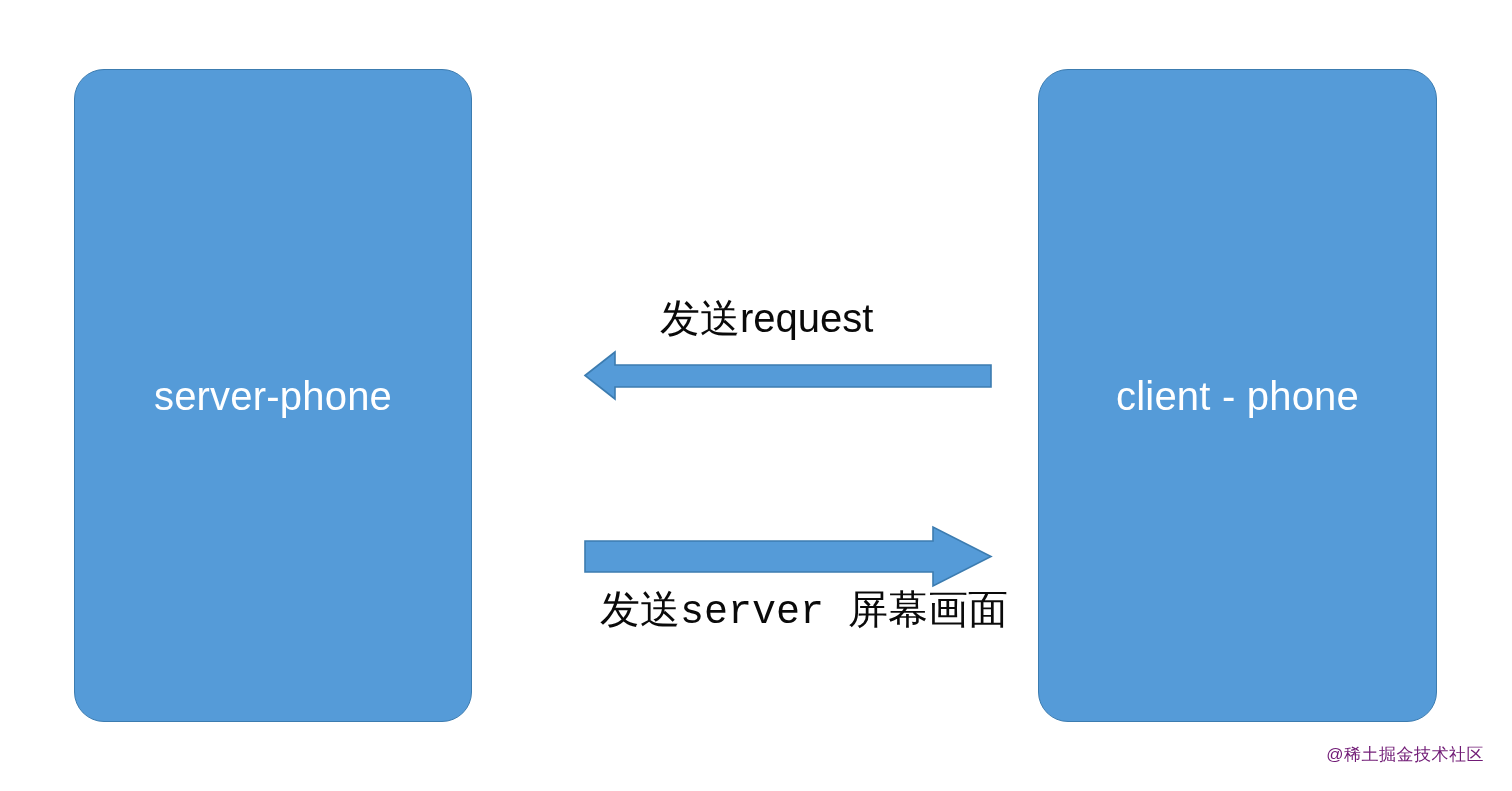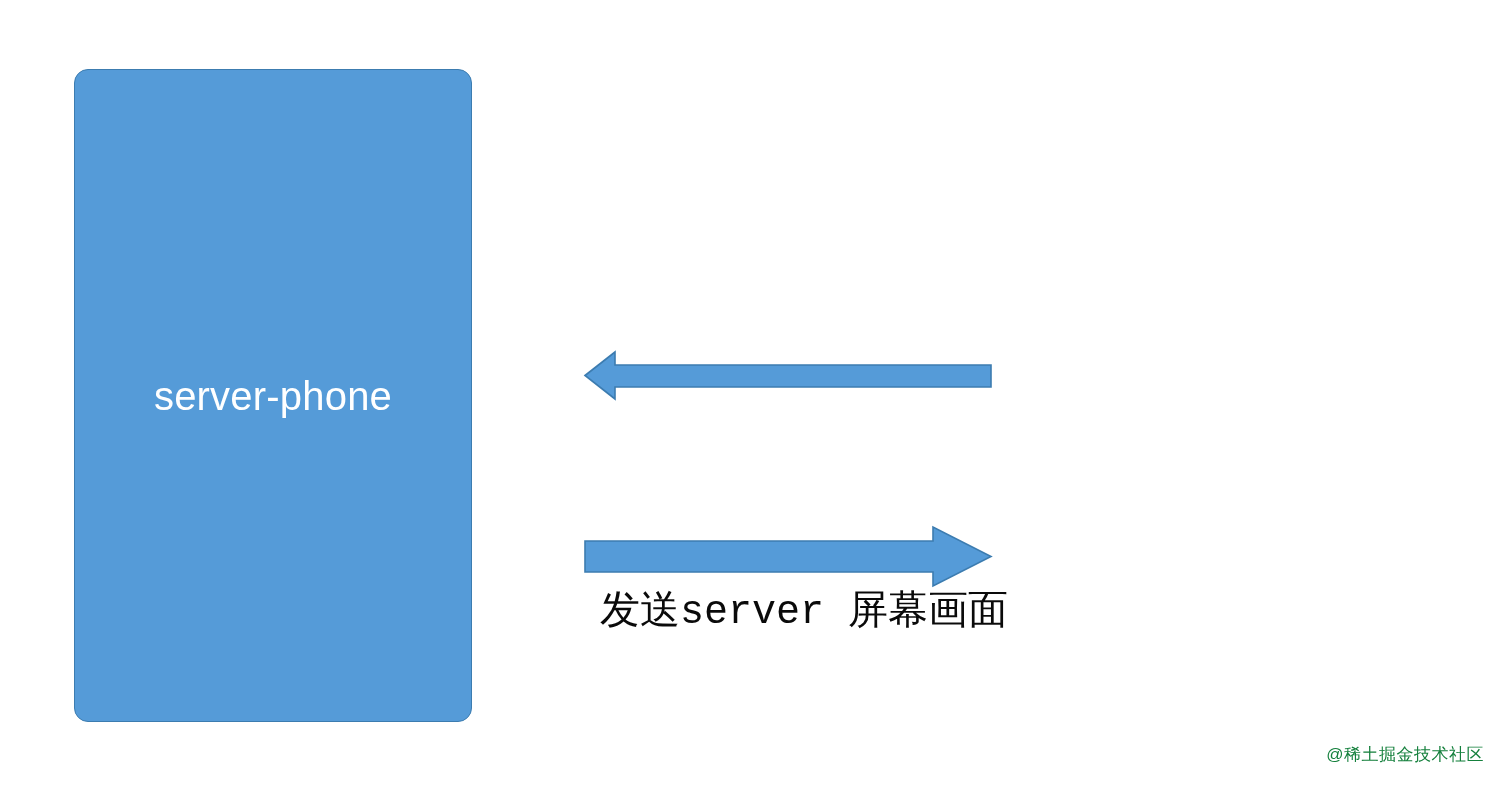--- a/index.html
+++ b/index.html
@@ -16,21 +16,21 @@
     height: 791px;
     background: #ffffff;
     overflow: hidden;
   }
 
   
   .phone-box {
     position: absolute;
     background: #559BD8;
     border: 1.5px solid #3C7CB0;
-    border-radius: 14px;
+    border-radius: 30px;
     box-sizing: border-box;
     display: flex;
     align-items: center;
     justify-content: center;
   }
   .phone-box .box-label {
     color: #ffffff;
     font-family: "Liberation Sans", sans-serif;
     font-size: 40px;
     font-weight: 400;
@@ -90,44 +90,48 @@
     left: 600px;
     top: 593px;
     font-family: Liberation Mono, monospace;
   }
 
   
   #watermark {
     position: absolute;
     right: 28px;
     bottom: 28px;
-    color: #15803d;
+    color: #701a75;
     font-family: "Liberation Sans", "DejaVu Sans", sans-serif;
     font-size: 17px;
     letter-spacing: 0.5px;
     white-space: nowrap;
     line-height: 1;
   }
 </style>
 </head>
 <body>
 
 <div id="canvas">
 
   <div id="server-box" class="phone-box">
     <span class="box-label">server-phone</span>
   </div>
 
+  <div id="client-box" class="phone-box">
+    <span class="box-label">client - phone</span>
+  </div>
 
   <div id="arrow-request" class="arrow-wrap">
     <svg width="410" height="52" viewBox="0 0 410 52">
       <polygon points="2,25.5 32,2 32,15 408,15 408,37 32,37 32,49" fill="#559BD8" stroke="#3C7CB0" stroke-width="1.6" stroke-linejoin="miter"></polygon>
     </svg>
   </div>
 
+  <div id="label-request" class="arrow-label">发送request</div>
 
   <div id="arrow-screen" class="arrow-wrap">
     <svg width="410" height="64" viewBox="0 0 410 64">
       <polygon points="2,16 350,16 350,2 408,31.5 350,61 350,47 2,47" fill="#559BD8" stroke="#3C7CB0" stroke-width="1.6" stroke-linejoin="miter"></polygon>
     </svg>
   </div>
 
   <div id="label-screen" class="arrow-label">发送server 屏幕画面</div>
 
   <div id="watermark">@稀土掘金技术社区</div>

